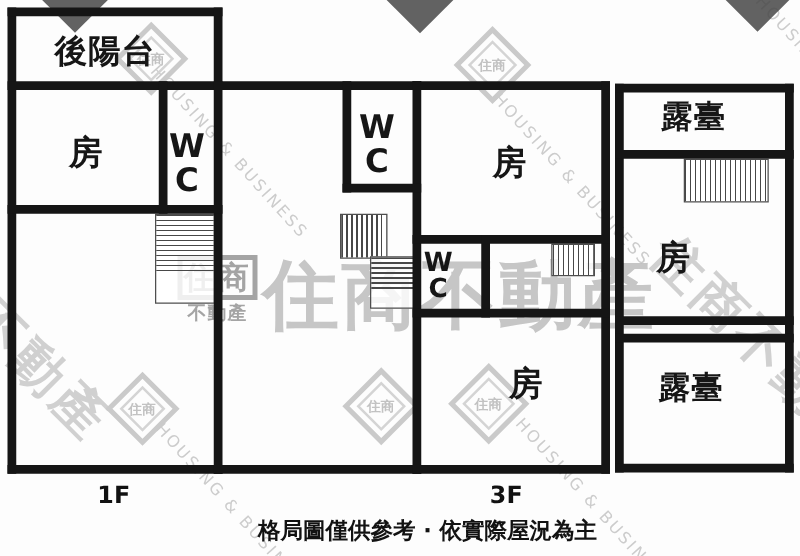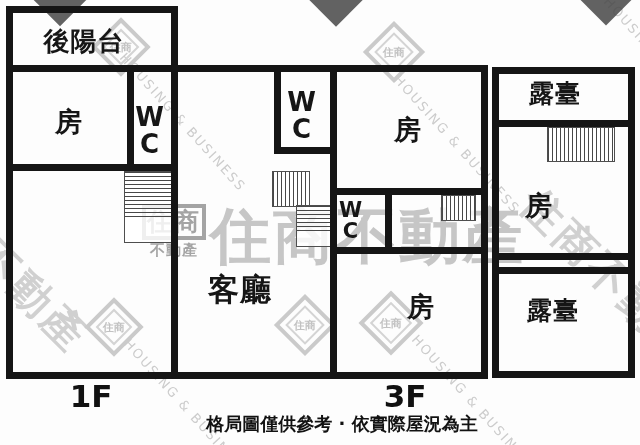--- a/index.html
+++ b/index.html
@@ -18,21 +18,21 @@
     background:repeating-linear-gradient(to right,#474747 0 1px,transparent 1px 4px);}
   
   .lbl{position:absolute;transform:translate(-50%,-50%);color:#161616;font-weight:bold;
     white-space:nowrap;z-index:40;letter-spacing:1px;}
   .lbl-26{font-size:26px;}
   .lbl-27{font-size:27px;}
   .lbl-31{font-size:31px;}
   .lbl-25{font-size:25px;}
   .wc{line-height:1.02;text-align:center;font-size:26px;}
   .wc-small{font-size:21px;}
-  .floor-lbl{position:absolute;transform:translate(-50%,-50%);font-size:31px;font-weight:bold;
+  .floor-lbl{position:absolute;transform:translate(-50%,-50%);font-size:19px;font-weight:bold;
     color:#111;z-index:40;}
   .caption{position:absolute;transform:translate(-50%,-50%);font-size:18px;font-weight:bold;
     color:#121212;white-space:nowrap;z-index:40;}
   
   .wm{position:absolute;z-index:5;pointer-events:none;}
   .wm-en{color:#c7c7c7;font-size:13px;letter-spacing:2px;white-space:nowrap;
     transform:rotate(48deg);transform-origin:left top;opacity:.9;}
   .wm-cjk-big{left:210px;top:196px;font-size:61px;font-weight:bold;color:#9f9f9f;
     letter-spacing:2px;white-space:nowrap;opacity:.58;}
   .wm-cjk-diag{font-size:42px;font-weight:bold;color:#b3b3b3;white-space:nowrap;
@@ -148,21 +148,20 @@
   <div class="lbl lbl-27" style="left:69px;top:122px;">房</div>
   <div class="lbl wc" style="left:150px;top:131px;">
     <div>W</div>
     <div>C</div>
   </div>
 
   <div class="lbl wc" style="left:302px;top:116px;">
     <div>W</div>
     <div>C</div>
   </div>
-  <div class="lbl lbl-31" style="left:240px;top:290px;">客廳</div>
 
   <div class="lbl lbl-27" style="left:408px;top:130px;">房</div>
   <div class="lbl wc wc-small" style="left:351px;top:221px;">
     <div>W</div>
     <div>C</div>
   </div>
   <div class="lbl lbl-27" style="left:421px;top:307px;">房</div>
 
   <div class="lbl lbl-25" style="left:555px;top:93px;">露臺</div>
   <div class="lbl lbl-27" style="left:539px;top:206px;">房</div>

